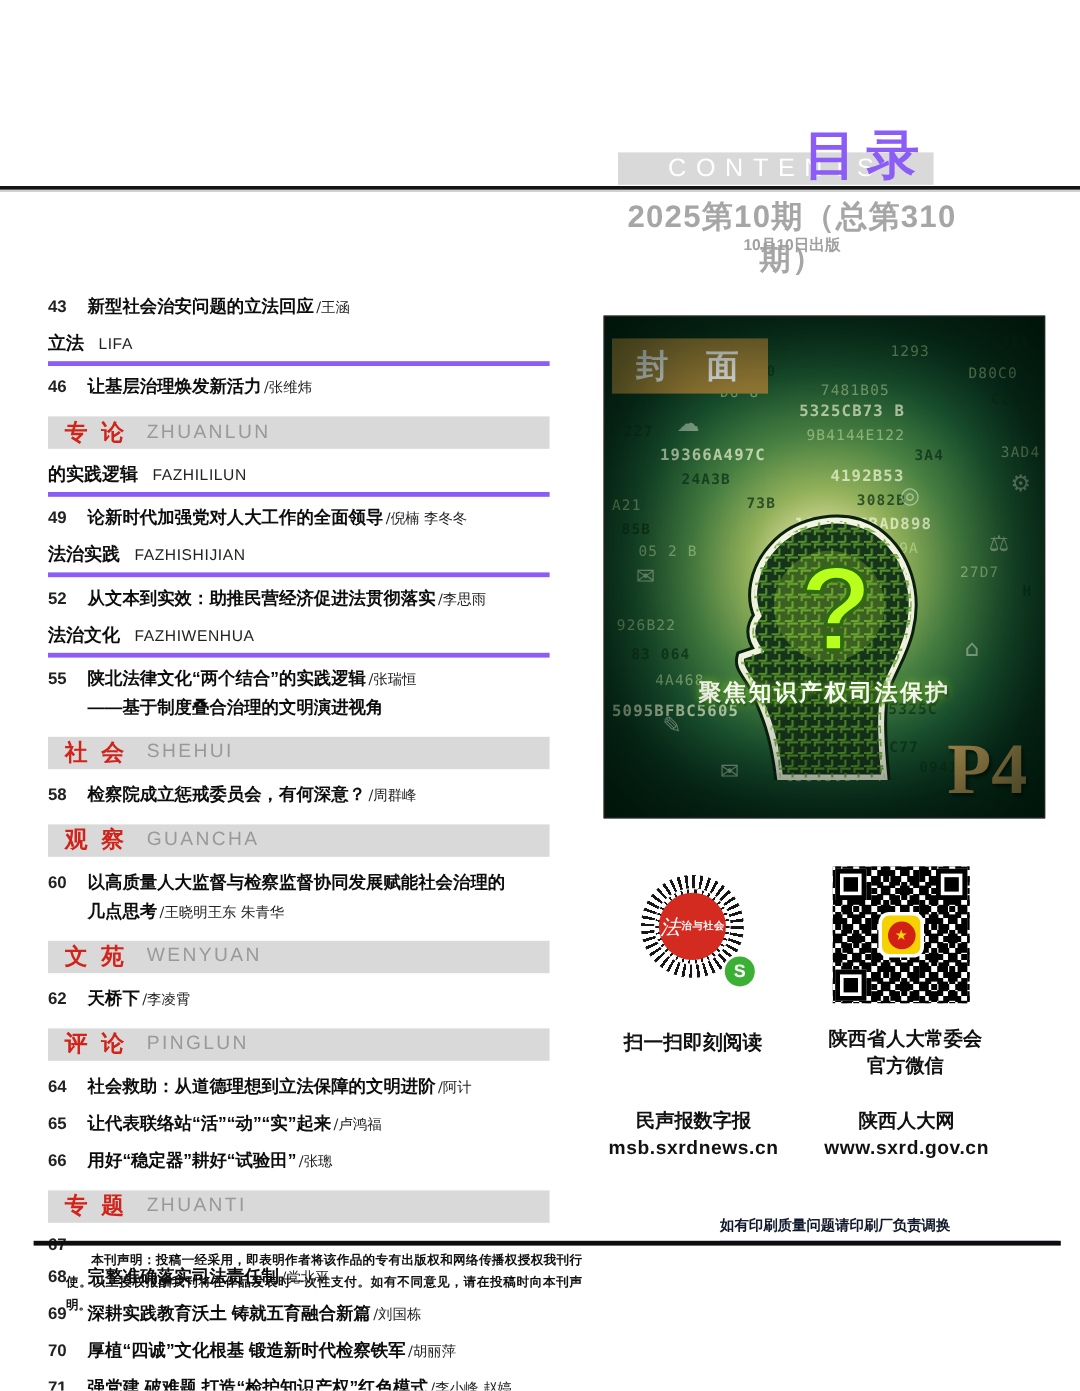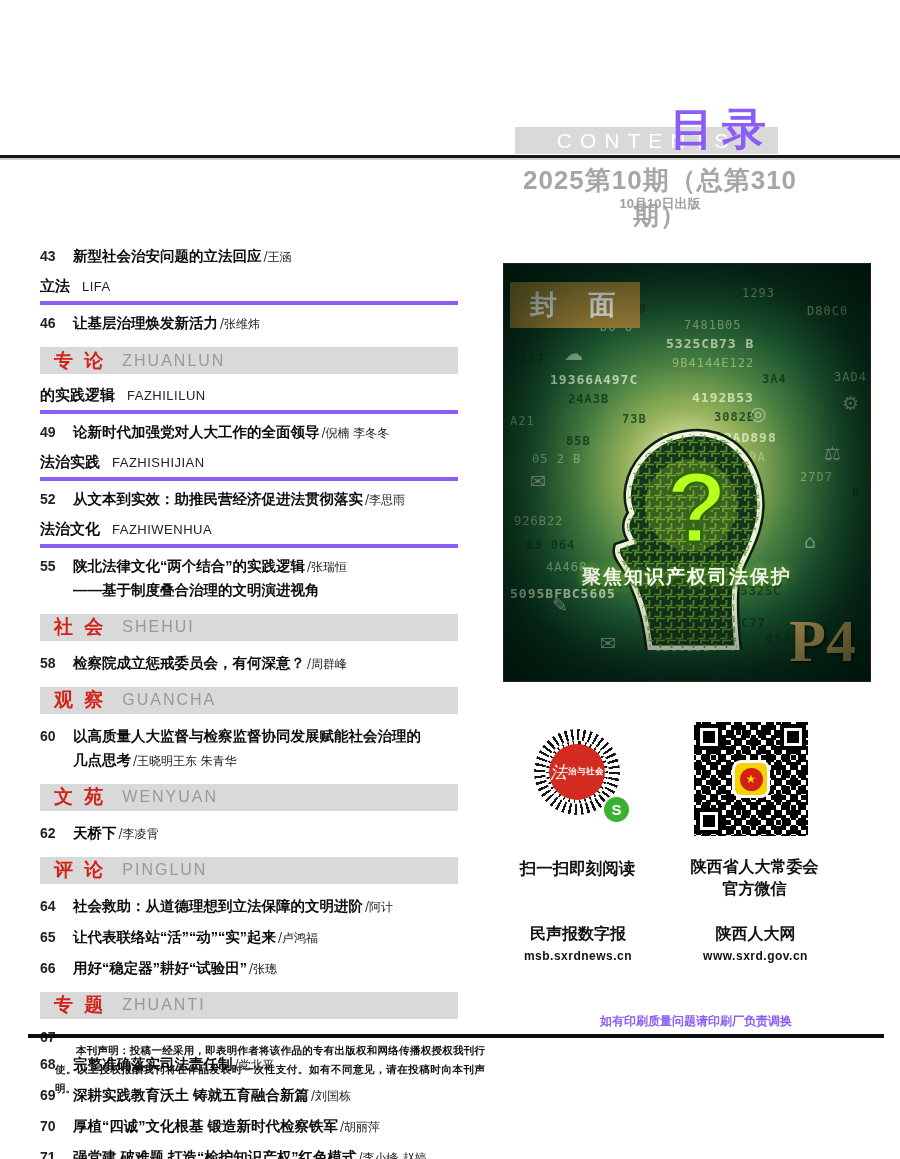--- a/index.html
+++ b/index.html
@@ -92,25 +92,25 @@
       align-items:center;justify-content:center;}
   .emblem .inner{width:23px;height:23px;border-radius:50%;background:#d22014;color:#ffd800;
       font-size:12px;display:flex;align-items:center;justify-content:center;}
   .cap-wechat{position:absolute;left:672px;top:856px;width:165px;text-align:center;
       font-weight:bold;font-size:16px;line-height:1.35;color:#111;}
 
   
   .url-left{position:absolute;left:493px;top:924px;width:170px;text-align:center;}
   .url-right{position:absolute;left:678px;top:924px;width:155px;text-align:center;}
   .ul{font-weight:bold;font-size:16px;margin-bottom:4px;}
-  .uu{font-weight:600;font-size:12px;letter-spacing:.5px;}
+  .uu{font-weight:600;font-size:16px;letter-spacing:.5px;}
 
   
   .print-note{position:absolute;left:600px;top:1013px;width:282px;font-weight:bold;
-      font-size:12px;color:#8b5cf6;border-bottom:2px solid #8b5cf6;padding-bottom:4px;}
+      font-size:12px;color:#0f172a;border-bottom:2px solid #8b5cf6;padding-bottom:4px;}
   .foot-rule{position:absolute;left:28px;top:1034px;width:856px;height:4px;background:#0d0d0d;}
   .disclaimer{position:absolute;left:55px;top:1041px;width:430px;font-size:10.5px;
       font-weight:bold;line-height:1.8;text-align:justify;text-indent:2em;color:#111;}
 </style>
 </head>
 <body>
 
 <div class="page">
 
   <div class="hdr-bar">
@@ -242,21 +242,21 @@
         <span class="dec hx2" style="left: 16px; top: 88px;">227</span>
         <span class="dec hx1" style="left: 168px; top: 92px;">9B4144E122</span>
         <span class="dec hx3" style="left: 46px; top: 108px;">19366A497C</span>
         <span class="dec hx2" style="left: 258px; top: 108px;">3A4</span>
         <span class="dec hx1" style="left: 330px; top: 106px;">3AD4</span>
         <span class="dec hx2" style="left: 64px; top: 128px;">24A3B</span>
         <span class="dec hx3" style="left: 188px; top: 126px;">4192B53</span>
         <span class="dec hx2" style="left: 118px; top: 148px;">73B</span>
         <span class="dec hx2" style="left: 210px; top: 146px;">3082B</span>
         <span class="dec hx1" style="left: 6px; top: 150px;">A21</span>
-        <span class="dec hx2" style="left: 14px; top: 170px; margin-left: 48px;">85B</span>
+        <span class="dec hx2" style="left: 14px; top: 170px;">85B</span>
         <span class="dec hx3" style="left: 158px; top: 166px;">1647 67BAD898</span>
         <span class="dec hx1" style="left: 28px; top: 188px;">05 2 B</span>
         <span class="dec hx1" style="left: 196px; top: 186px;">B923589A</span>
         <span class="dec hx1" style="left: 296px; top: 206px;">27D7</span>
         <span class="dec hx2" style="left: 348px; top: 222px;">H</span>
         <span class="dec hx1" style="left: 10px; top: 250px;">926B22</span>
         <span class="dec hx2" style="left: 22px; top: 274px;">83 064</span>
         <span class="dec hx1" style="left: 42px; top: 296px;">4A468</span>
         <span class="dec hx3" style="left: 6px; top: 322px;">5095BFBC5605</span>
         <span class="dec hx2" style="left: 228px; top: 320px;">A5325C</span>

